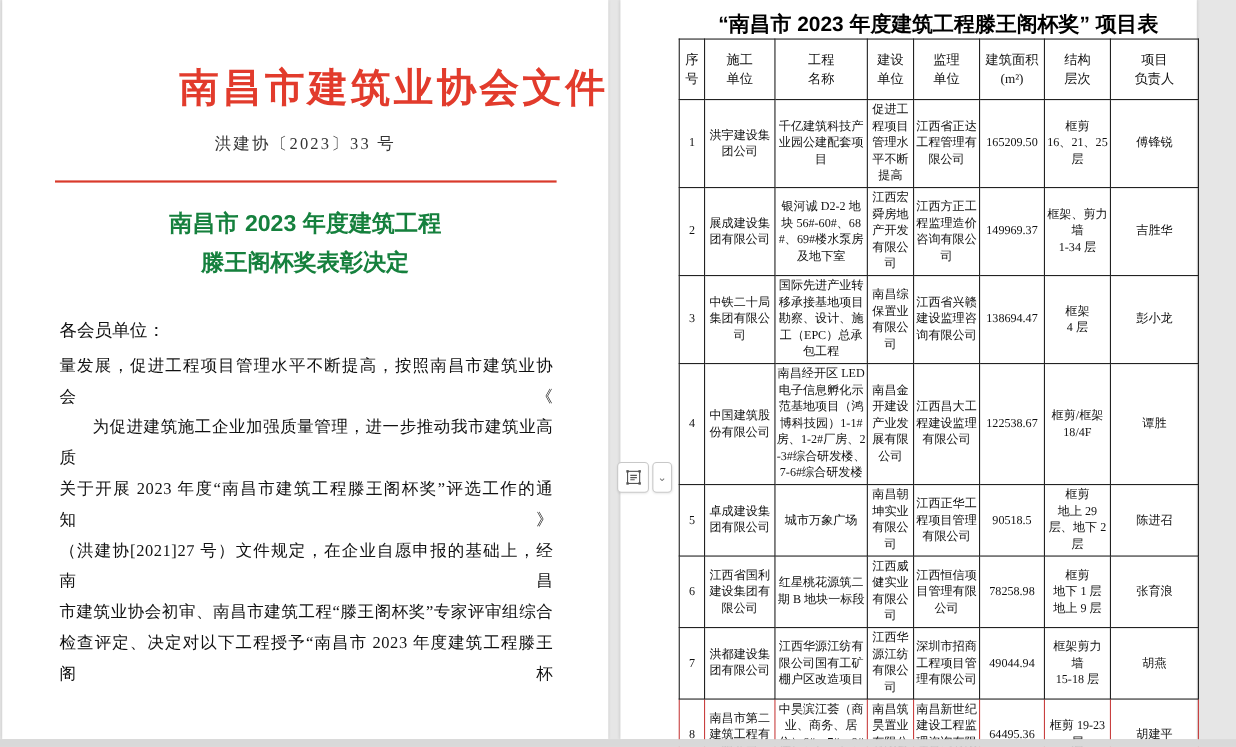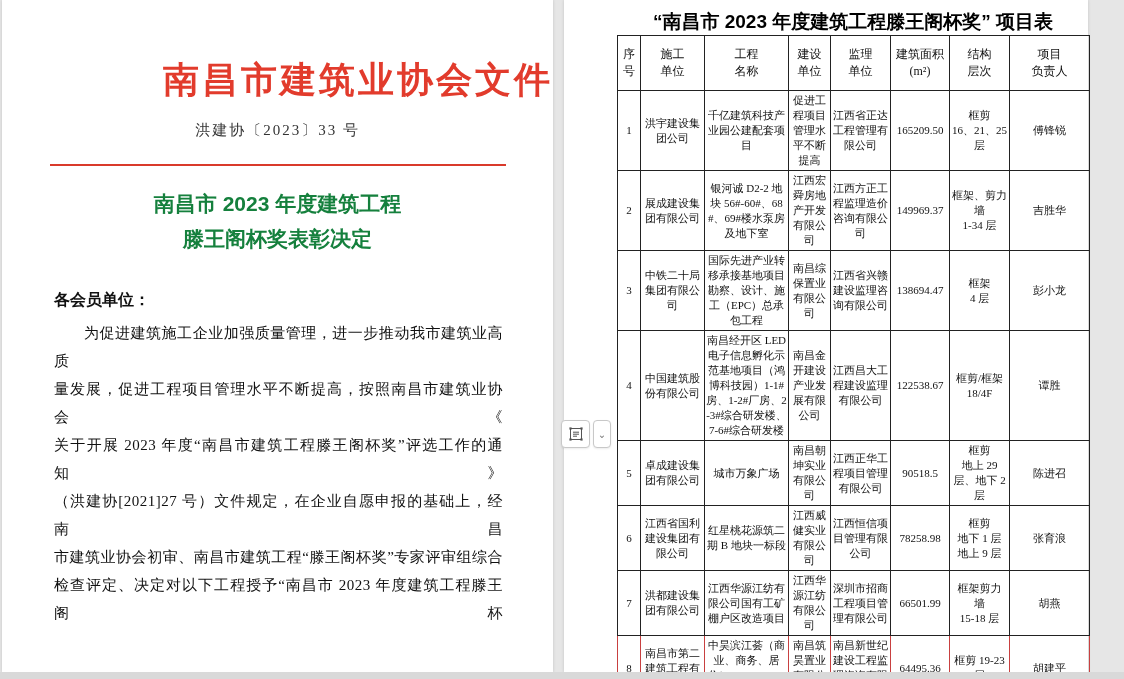--- a/index.html
+++ b/index.html
@@ -18,21 +18,21 @@
     margin-top:56px;text-align:right;
     font-family:"Liberation Sans","DejaVu Sans",sans-serif;
     font-weight:bold;font-size:36px;letter-spacing:3px;color:#e23b2c;
   }
   .doc-number{text-align:center;margin-top:16px;font-size:15px;color:#333;letter-spacing:2px;}
   .red-line{margin:24px auto 0;width:456px;height:2px;background:#d93a2b;}
   .doc-title{
     margin-top:20px;text-align:center;font-weight:bold;font-size:21px;
     line-height:35px;font-family:"Liberation Sans","DejaVu Sans",sans-serif;color:#15803d;
   }
-  .salutation{margin:34px 50px 0 52px;font-weight:bold;font-size:16px;
+  .salutation{margin:34px 50px 0 52px;font-weight:normal;font-size:16px;
     font-family:"Liberation Sans","DejaVu Sans",sans-serif;}
   .paragraph{margin:8px 50px 0 52px;font-size:15px;}
   .par-line{line-height:28px;text-align:justify;text-align-last:justify;letter-spacing:.5px;}
   .par-line.first{text-indent:2em;}
 
   
   .table-title{
     margin:9px 0 0 53px;width:472px;text-align:center;font-weight:bold;font-size:19px;
     font-family:"Liberation Sans","DejaVu Sans",sans-serif;color:#000;
   }
@@ -68,22 +68,22 @@
 <div class="page page-left">
   <div class="org-title">南昌市建筑业协会文件</div>
   <div class="doc-number">洪建协〔2023〕33 号</div>
   <div class="red-line"></div>
   <div class="doc-title">
     <div>南昌市 2023 年度建筑工程</div>
     <div>滕王阁杯奖表彰决定</div>
   </div>
   <div class="salutation">各会员单位：</div>
   <div class="paragraph">
+      <div class="par-line">量发展，促进工程项目管理水平不断提高，按照南昌市建筑业协会《</div>
       <div class="par-line first">为促进建筑施工企业加强质量管理，进一步推动我市建筑业高质</div>
-      <div class="par-line">量发展，促进工程项目管理水平不断提高，按照南昌市建筑业协会《</div>
       <div class="par-line">关于开展 2023 年度“南昌市建筑工程滕王阁杯奖”评选工作的通知》</div>
       <div class="par-line">（洪建协[2021]27 号）文件规定，在企业自愿申报的基础上，经南昌</div>
       <div class="par-line">市建筑业协会初审、南昌市建筑工程“滕王阁杯奖”专家评审组综合</div>
       <div class="par-line">检查评定、决定对以下工程授予“南昌市 2023 年度建筑工程滕王阁杯</div>
     </div>
 
 </div>
 
 <div class="page page-right">
   <div class="table-title">“南昌市 2023 年度建筑工程滕王阁杯奖” 项目表</div>
@@ -187,21 +187,21 @@
 地下 1 层
 地上 9 层</td>
     <td>张育浪</td>
   </tr>
         <tr>
     <td>7</td>
     <td>洪都建设集团有限公司</td>
     <td>江西华源江纺有限公司国有工矿棚户区改造项目</td>
     <td>江西华源江纺有限公司</td>
     <td>深圳市招商工程项目管理有限公司</td>
-    <td>66501.99</td>
+    <td>49044.94</td>
     <td>框架剪力
 墙
 15-18 层</td>
     <td>胡燕</td>
   </tr>
         <tr class="hl">
     <td>8</td>
     <td>南昌市第二建筑工程有限公司</td>
     <td>中昊滨江荟（商业、商务、居住）6#、7#、8#商业办公楼</td>
     <td>南昌筑昊置业有限公司</td>

